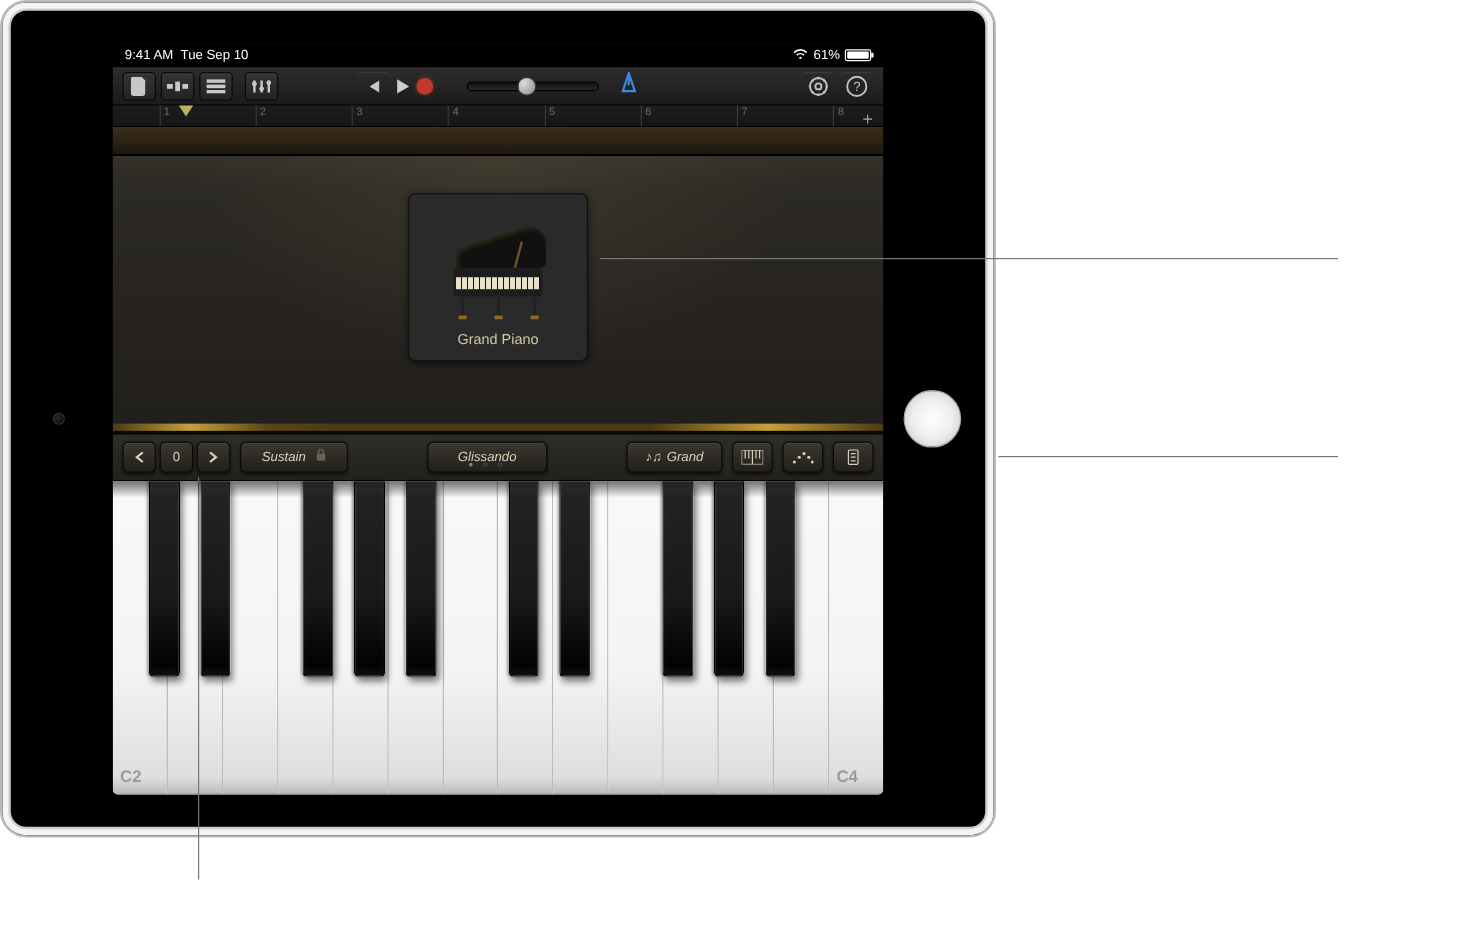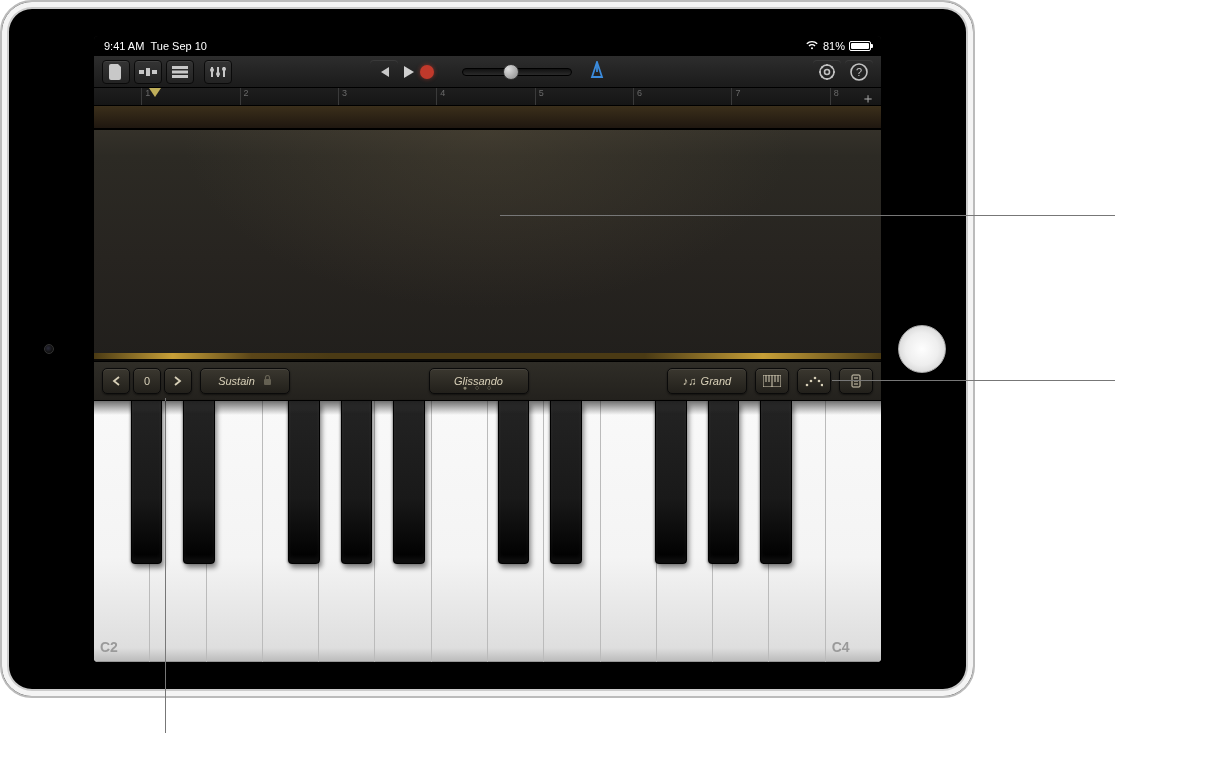--- a/index.html
+++ b/index.html
@@ -2,23 +2,23 @@
 <html><head>
 <meta charset="utf-8">
 <style>
   * { box-sizing: border-box; margin: 0; padding: 0; }
   html, body { width: 1221px; height: 777px; background: #fff; font-family: -apple-system, Helvetica, Arial, sans-serif; }
 
   
   .ipad {
     position: absolute;
     left: 0; top: 0;
-    width: 975px; height: 698px;
+    width: 830px; height: 698px;
     background: #000;
-    border-radius: 32px;
+    border-radius: 22px;
     border: 2px solid #bbb;
     box-shadow: inset 0 0 0 5px #f4f4f4, inset 0 0 0 7px #ccc;
     padding: 34px 92px 34px 92px;
   }
   .camera {
     position: absolute;
     left: 42px; top: 50%; transform: translateY(-50%);
     width: 10px; height: 10px; border-radius: 50%;
     background: radial-gradient(circle at 40% 40%, #2a2a3a 0%, #111 60%);
     border: 1px solid #333;
@@ -232,21 +232,21 @@
     <div class="status">
       <span>
         <span>9:41 AM</span>&nbsp;&nbsp;<span>Tue Sep 10</span>
       </span>
       <span class="right">
         <span class="wifi-ico">
           <svg width="14" height="10" viewBox="0 0 14 10">
               <path d="M7 9.2a1 1 0 100-2 1 1 0 000 2zM3.5 5.5a5 5 0 017 0l-1 1a3.6 3.6 0 00-5 0zM1.3 3.3a8 8 0 0111.4 0l-1 1a6.6 6.6 0 00-9.4 0z" fill="#fff"></path>
             </svg>
         </span>
-        <span>81%</span>
+        <span>61%</span>
         <span class="battery">
             <span class="fill"></span>
           </span>
       </span>
     </div>
 
     <div class="toolbar">
       <div class="tool-group">
         <div class="tbtn">
           <svg width="14" height="16" viewBox="0 0 14 16">
@@ -327,20 +327,35 @@
         <div class="tick" style="left: 31%;">3</div>
         <div class="tick" style="left: 43.5%;">4</div>
         <div class="tick" style="left: 56%;">5</div>
         <div class="tick" style="left: 68.5%;">6</div>
         <div class="tick" style="left: 81%;">7</div>
         <div class="tick" style="left: 93.5%;">8</div>
       </div>
 
     <div class="instrument-panel">
       <div class="wood-rim"></div>
+      <div class="instrument-tile">
+        <div class="piano-illus">
+          <div class="lid"></div>
+            <div class="stick"></div>
+            <div class="body"></div>
+            <div class="keys"></div>
+          <div class="leg1"></div>
+            <div class="leg2"></div>
+            <div class="leg3"></div>
+          <div class="foot f1"></div>
+            <div class="foot f2"></div>
+            <div class="foot f3"></div>
+        </div>
+        <span>Grand Piano</span>
+      </div>
       <div class="brass-bar"></div>
     </div>
 
     <div class="ctrl-strip">
       <div class="oct-group">
         <div class="pill small">
           <svg width="8" height="10" viewBox="0 0 8 10">
               <path d="M7 1L2 5l5 4" fill="none" stroke="#d8d0b8" stroke-width="1.8"></path>
             </svg>
         </div>

